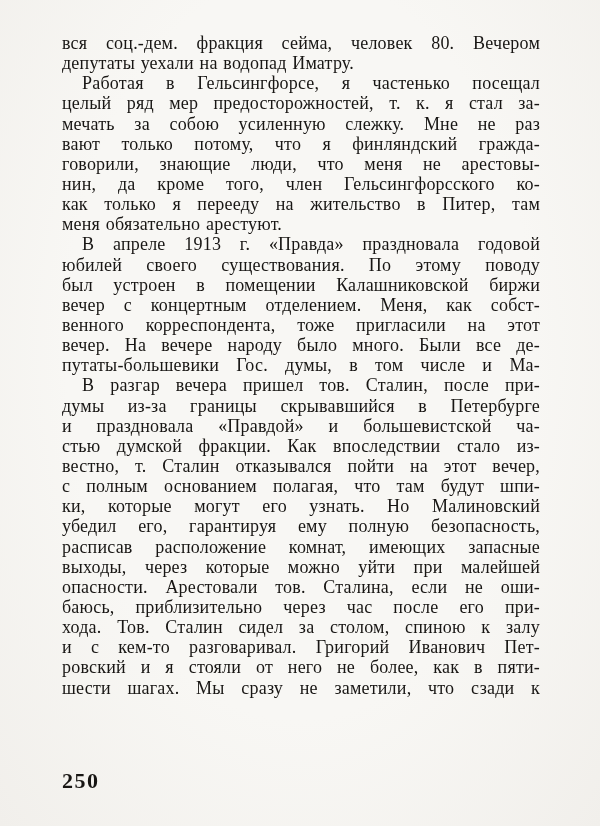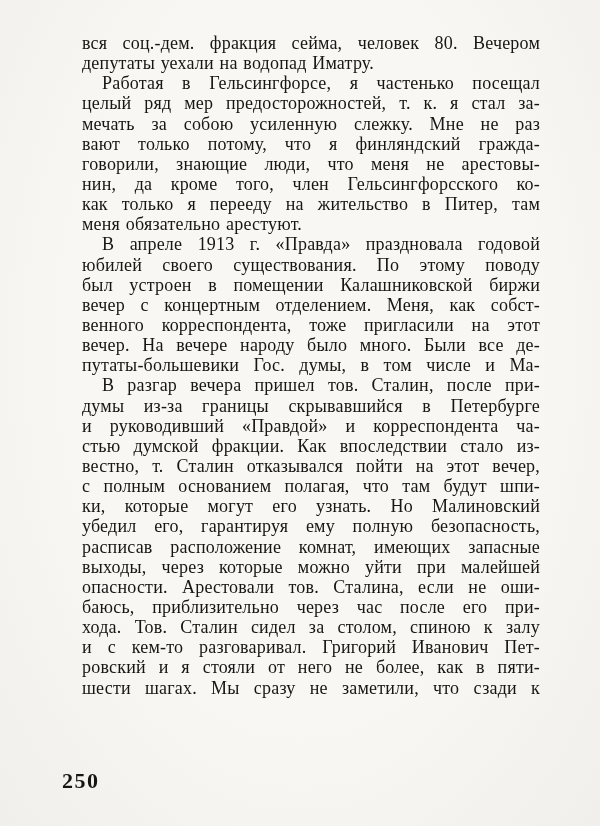--- a/index.html
+++ b/index.html
@@ -19,21 +19,20 @@
     width: 478px;
   }
   .line {
     font-size: 18px;
     line-height: 20.15px;
     height: 20.15px;
     overflow: hidden;
     text-align: justify;
     letter-spacing: 0.2px;
     word-spacing: 1px;
-    margin-left: 20px;
   }
   
   .line:not(.end)::after {
     content: "";
     display: inline-block;
     width: 100%;
     height: 0;
   }
   .line.indent { text-indent: 20px; }
   .line.end { text-align: left; }
@@ -64,21 +63,21 @@
       <div class="line end">меня обязательно арестуют.</div>
       <div class="line indent">В апреле 1913 г. «Правда» праздновала годовой</div>
       <div class="line">юбилей своего существования. По этому поводу</div>
       <div class="line">был устроен в помещении Калашниковской биржи</div>
       <div class="line">вечер с концертным отделением. Меня, как собст-</div>
       <div class="line">венного корреспондента, тоже пригласили на этот</div>
       <div class="line">вечер. На вечере народу было много. Были все де-</div>
       <div class="line">путаты-большевики Гос. думы, в том числе и Ма-</div>
       <div class="line indent">В разгар вечера пришел тов. Сталин, после при-</div>
       <div class="line">думы из-за границы скрывавшийся в Петербурге</div>
-      <div class="line">и руководивший «Правдой» и корреспондента ча-</div>
+      <div class="line">и праздновала «Правдой» и большевистской ча-</div>
       <div class="line">стью думской фракции. Как впоследствии стало из-</div>
       <div class="line">вестно, т. Сталин отказывался пойти на этот вечер,</div>
       <div class="line">с полным основанием полагая, что там будут шпи-</div>
       <div class="line">ки, которые могут его узнать. Но Малиновский</div>
       <div class="line">убедил его, гарантируя ему полную безопасность,</div>
       <div class="line">расписав расположение комнат, имеющих запасные</div>
       <div class="line">выходы, через которые можно уйти при малейшей</div>
       <div class="line">опасности. Арестовали тов. Сталина, если не оши-</div>
       <div class="line">баюсь, приблизительно через час после его при-</div>
       <div class="line">хода. Тов. Сталин сидел за столом, спиною к залу</div>

